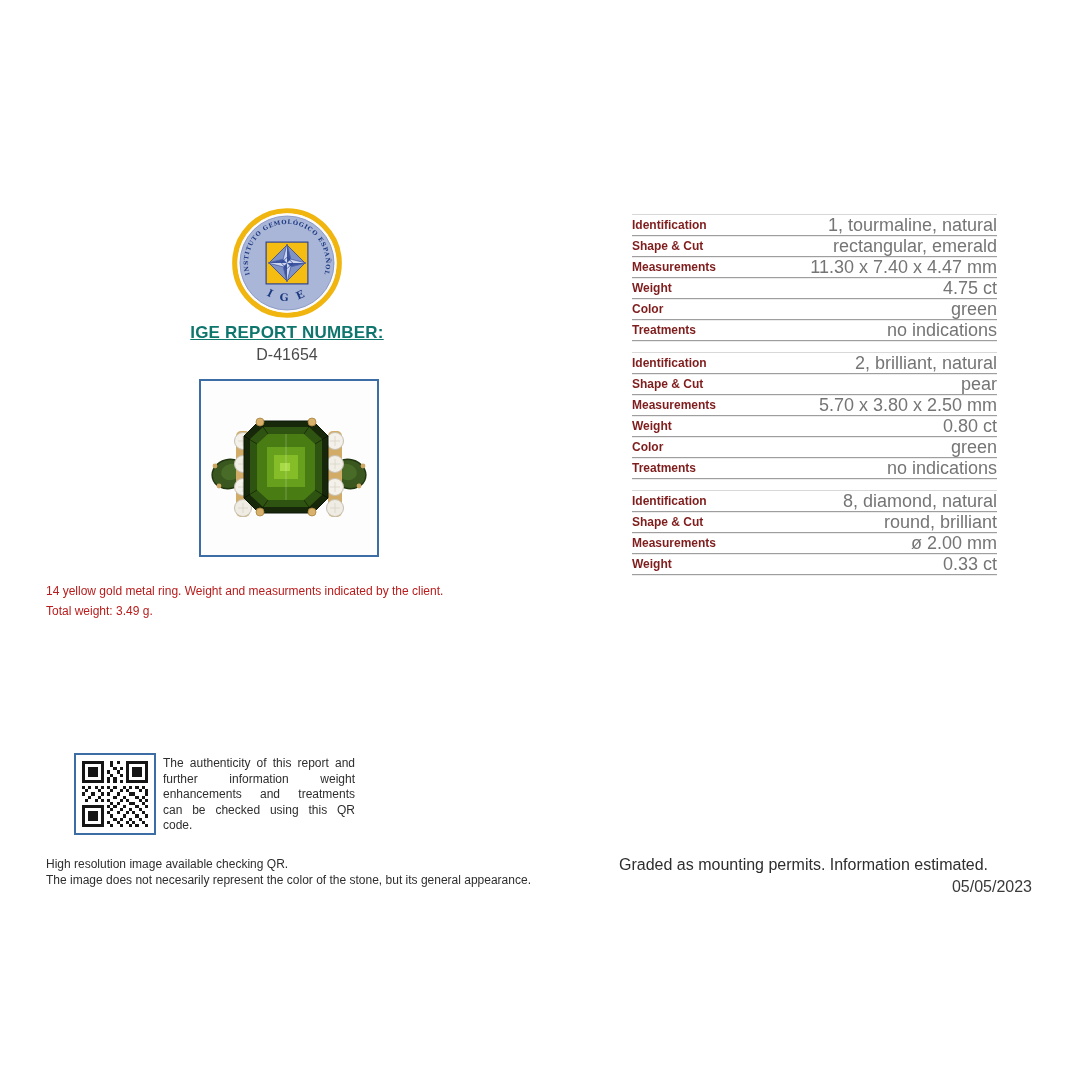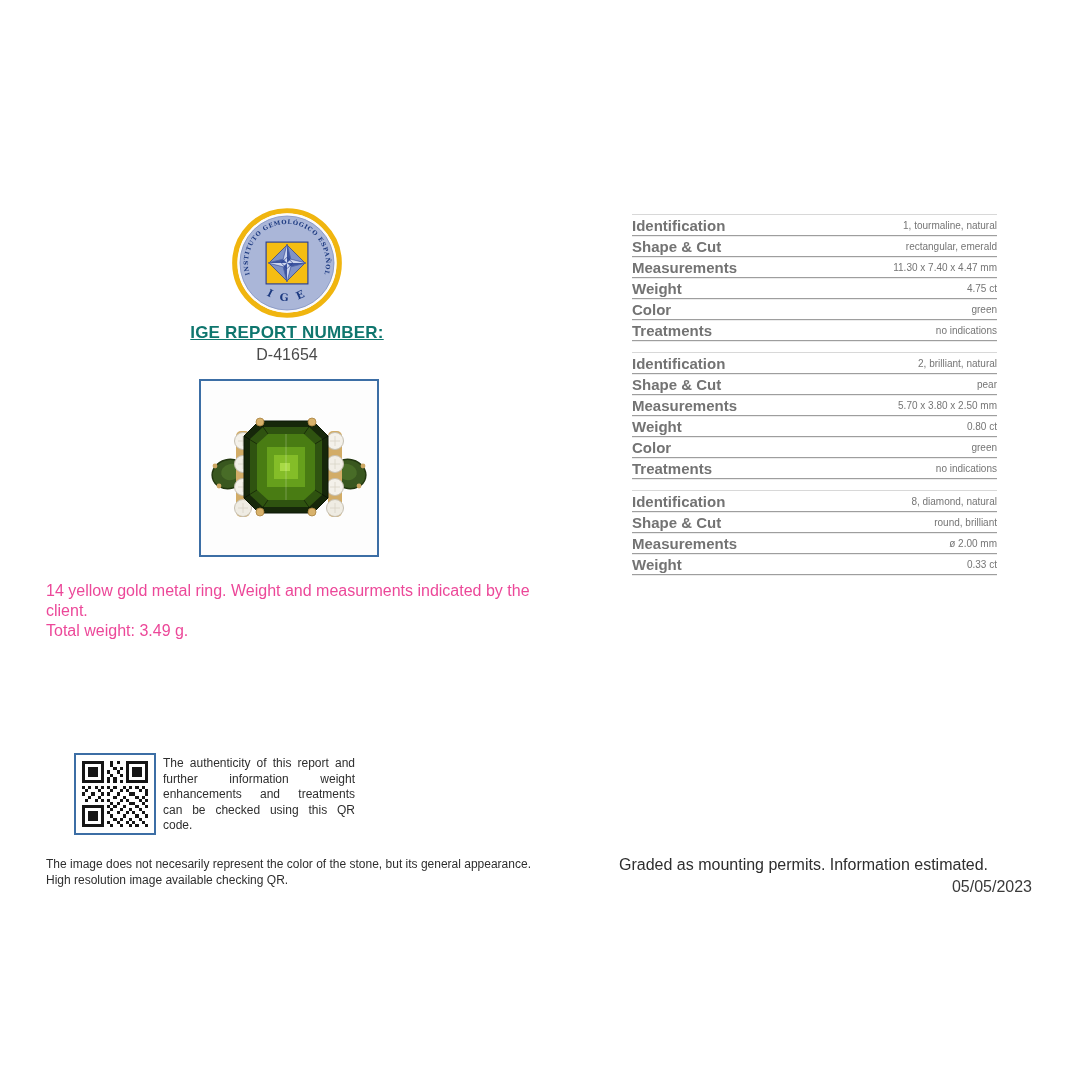--- a/index.html
+++ b/index.html
@@ -9,40 +9,40 @@
   }
   
   .logo-wrap{position:absolute;left:230px;top:206px;width:114px;height:114px;}
   .title-block{position:absolute;left:87px;top:323px;width:400px;text-align:center;}
   .report-title{font-size:17px;font-weight:bold;color:#0f766e;letter-spacing:.2px;text-decoration:underline;}
   .report-number{font-size:16px;font-weight:normal;color:#4b4b4b;margin-top:3px;}
   .photo-frame{
     position:absolute;left:199px;top:379px;width:176px;height:174px;
     border:2px solid #3c6ea5;background:#fdfdfd;
   }
-  .description{position:absolute;left:46px;top:581px;width:520px;font-size:16px;color:#ec4899;}
+  .description{position:absolute;left:46px;top:581px;width:520px;font-size:12px;color:#b91c1c;}
   .description div{line-height:20px;}
   .qr-box{
     position:absolute;left:74px;top:753px;width:66px;height:66px;
     border:2px solid #3c6ea5;background:#ffffff;padding:6px;
   }
   .qr-text{position:absolute;left:163px;top:756px;width:192px;font-size:12px;color:#2e2e2e;}
   .qr-text .qr-line{line-height:15.6px;text-align:justify;text-align-last:justify;}
   .qr-text .qr-line:last-child{text-align-last:left;}
   .footer-left{position:absolute;left:46px;top:857px;width:540px;font-size:12px;color:#2e2e2e;}
   .footer-left div{line-height:15.5px;}
   
   .gem-table{position:absolute;left:632px;width:365px;border-top:1px solid #d8d8d8;}
   #table-1{top:214px;} #table-2{top:352px;} #table-3{top:490px;}
   .gem-row{
     display:flex;justify-content:space-between;align-items:center;height:20px;
     border-bottom:1px solid #9e9e9e;box-shadow:0 1px 0 #ececec;
   }
-  .gem-label{font-size:15px;font-weight:bold;color:#737373;}
-  .gem-value{font-size:10px;color:#757575;}
+  .gem-label{font-size:12px;font-weight:bold;color:#7f1d1d;}
+  .gem-value{font-size:18px;color:#757575;}
   .footer-right{position:absolute;left:619px;top:857px;width:413px;font-size:16px;color:#2e2e2e;}
   .footer-right .graded{line-height:15.5px;}
   .footer-right .date{margin-top:5px;text-align:right;color:#3a3a3a;}
   
   .seal-arc{font-family:"DejaVu Serif",serif;font-weight:bold;fill:#1d3a80;}
 </style>
 </head>
 <body>
 
 <div class="page">
@@ -230,22 +230,22 @@
   </div>
   <div class="qr-text">
     <div class="qr-line">The authenticity of this report and</div>
     <div class="qr-line">further information weight</div>
     <div class="qr-line">enhancements and treatments</div>
     <div class="qr-line">can be checked using this QR</div>
     <div class="qr-line">code.</div>
   </div>
 
   <div class="footer-left">
+    <div>High resolution image available checking QR.</div>
     <div>The image does not necesarily represent the color of the stone, but its general appearance.</div>
-    <div>High resolution image available checking QR.</div>
   </div>
 
   <div class="footer-right">
     <div class="graded">Graded as mounting permits. Information estimated.</div>
     <div class="date">05/05/2023</div>
   </div>
 
 </div>
 
 </body></html>

